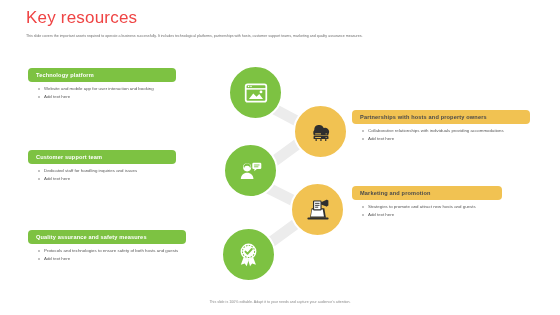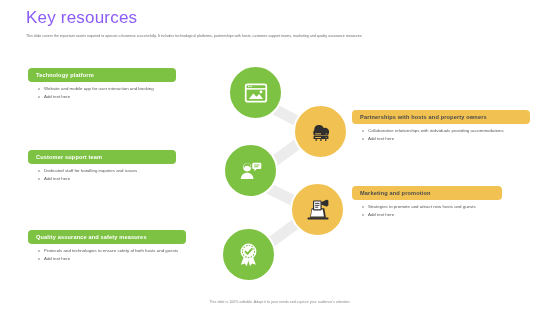--- a/index.html
+++ b/index.html
@@ -18,21 +18,21 @@
   
   .slide-header {
     position: absolute;
     left: 26px;
     top: 8px;
     right: 20px;
   }
   .slide-title {
     font-size: 17px;
     font-weight: 400;
-    color: #8b5cf6;
+    color: #ef4444;
     letter-spacing: 0.2px;
     margin: 0;
     line-height: 20px;
   }
   .slide-subtitle {
     font-size: 3.6px;
     color: #6d6d6d;
     margin: 0;
     margin-top: 5px;
     line-height: 6px;

